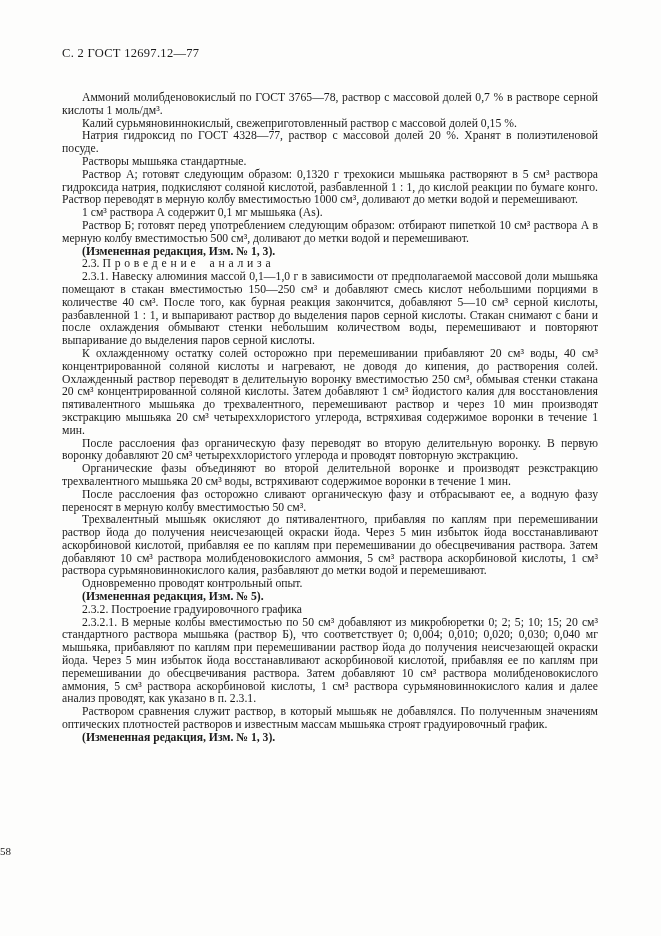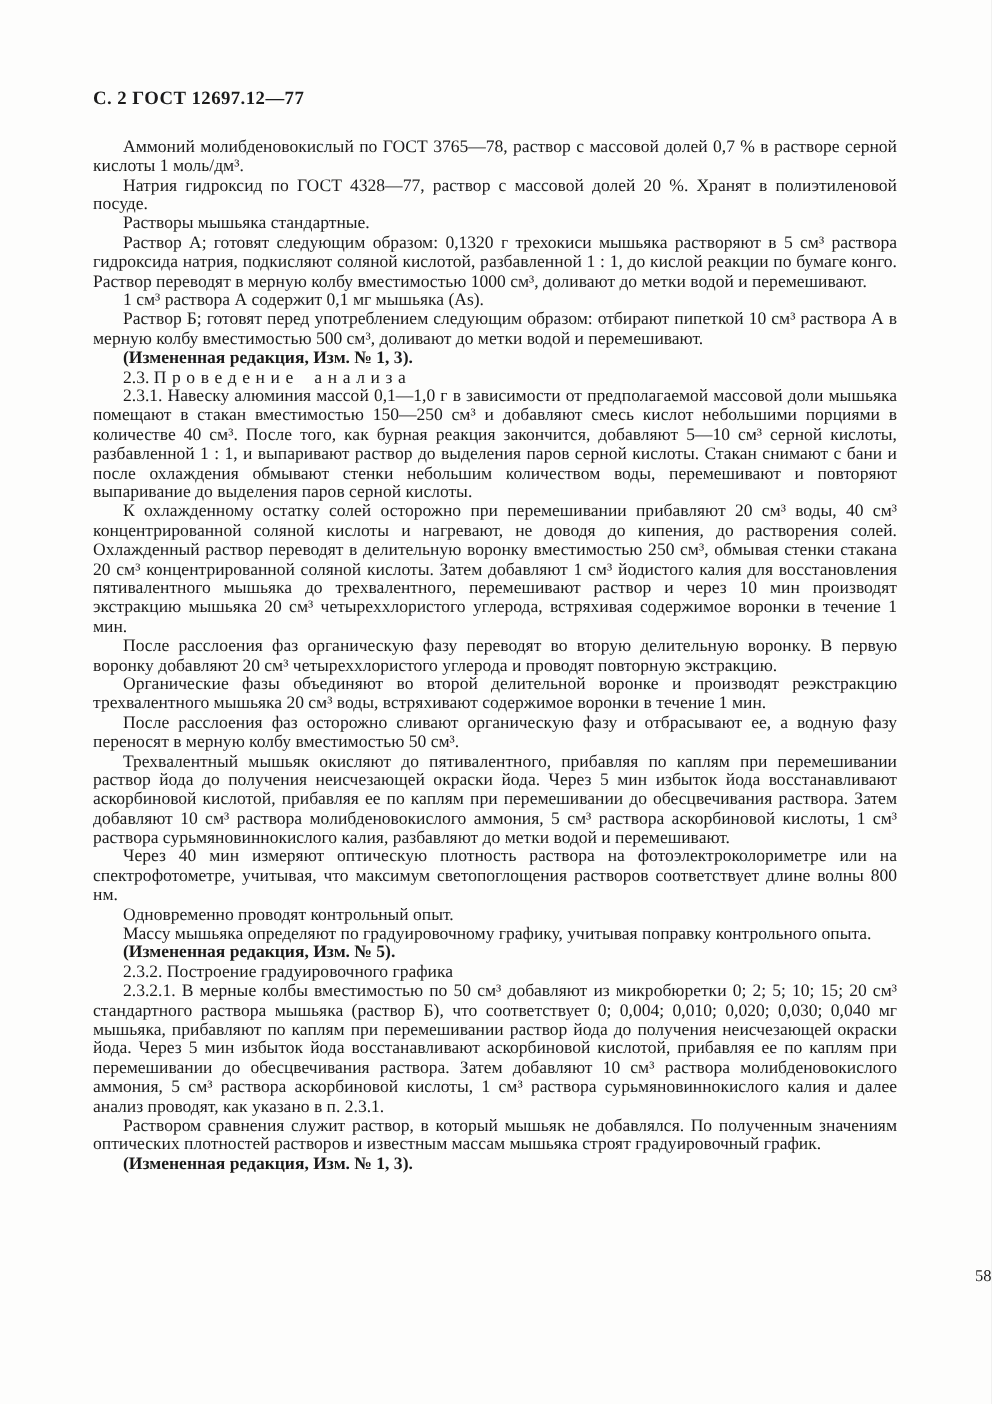--- a/index.html
+++ b/index.html
@@ -13,23 +13,23 @@
     height: 936px;
     margin: 0 auto;
     background: #fdfdfc;
     overflow: hidden;
     font-family: "Liberation Serif", "DejaVu Serif", serif;
     color: #1b1b1b;
   }
   .running-header {
     position: absolute;
     left: 62px;
-    top: 58px;
+    top: 46px;
     font-size: 12.5px;
-    font-weight: bold;
+    font-weight: normal;
     letter-spacing: 0.3px;
     white-space: nowrap;
   }
   .doc-body {
     position: absolute;
     left: 62px;
     top: 92px;
     width: 536px;
     font-size: 11.7px;
     line-height: 12.8px;
@@ -46,48 +46,47 @@
     letter-spacing: 0.32em;
     word-spacing: 0.3em;
   }
   .para.italic-heading .title-text {
   }
   .page-number {
     position: absolute;
     left: 0;
     right: 0;
     top: 845px;
-    text-align: right;
+    text-align: left;
     font-size: 11px;
   }
 </style>
 </head>
 <body>
 
 <div class="page">
   <div class="running-header">С. 2 ГОСТ 12697.12—77</div>
 
   <div class="doc-body" id="doc-body">
       <p class="para normal">Аммоний молибденовокислый по ГОСТ 3765—78, раствор с массовой долей 0,7 % в растворе серной кислоты 1 моль/дм³.</p>
+      <p class="para normal">Калий сурьмяновиннокислый, свежеприготовленный раствор с массовой долей 0,15 %.</p>
       <p class="para normal">Натрия гидроксид по ГОСТ 4328—77, раствор с массовой долей 20 %. Хранят в полиэтиленовой посуде.</p>
       <p class="para normal">Растворы мышьяка стандартные.</p>
       <p class="para normal">Раствор А; готовят следующим образом: 0,1320 г трехокиси мышьяка растворяют в 5 см³ раствора гидроксида натрия, подкисляют соляной кислотой, разбавленной 1 : 1, до кислой реакции по бумаге конго. Раствор переводят в мерную колбу вместимостью 1000 см³, доливают до метки водой и перемешивают.</p>
       <p class="para normal">1 см³ раствора А содержит 0,1 мг мышьяка (As).</p>
       <p class="para normal">Раствор Б; готовят перед употреблением следующим образом: отбирают пипеткой 10 см³ раствора А в мерную колбу вместимостью 500 см³, доливают до метки водой и перемешивают.</p>
       <p class="para bold">(Измененная редакция, Изм. № 1, 3).</p>
       <p class="para spaced-heading"><span class="num">2.3. </span><span class="title-text">Проведение анализа</span></p>
       <p class="para normal">2.3.1. Навеску алюминия массой 0,1—1,0 г в зависимости от предполагаемой массовой доли мышьяка помещают в стакан вместимостью 150—250 см³ и добавляют смесь кислот небольшими порциями в количестве 40 см³. После того, как бурная реакция закончится, добавляют 5—10 см³ серной кислоты, разбавленной 1 : 1, и выпаривают раствор до выделения паров серной кислоты. Стакан снимают с бани и после охлаждения обмывают стенки небольшим количеством воды, перемешивают и повторяют выпаривание до выделения паров серной кислоты.</p>
       <p class="para normal">К охлажденному остатку солей осторожно при перемешивании прибавляют 20 см³ воды, 40 см³ концентрированной соляной кислоты и нагревают, не доводя до кипения, до растворения солей. Охлажденный раствор переводят в делительную воронку вместимостью 250 см³, обмывая стенки стакана 20 см³ концентрированной соляной кислоты. Затем добавляют 1 см³ йодистого калия для восстановления пятивалентного мышьяка до трехвалентного, перемешивают раствор и через 10 мин производят экстракцию мышьяка 20 см³ четыреххлористого углерода, встряхивая содержимое воронки в течение 1 мин.</p>
       <p class="para normal">После расслоения фаз органическую фазу переводят во вторую делительную воронку. В первую воронку добавляют 20 см³ четыреххлористого углерода и проводят повторную экстракцию.</p>
       <p class="para normal">Органические фазы объединяют во второй делительной воронке и производят реэкстракцию трехвалентного мышьяка 20 см³ воды, встряхивают содержимое воронки в течение 1 мин.</p>
       <p class="para normal">После расслоения фаз осторожно сливают органическую фазу и отбрасывают ее, а водную фазу переносят в мерную колбу вместимостью 50 см³.</p>
       <p class="para normal">Трехвалентный мышьяк окисляют до пятивалентного, прибавляя по каплям при перемешивании раствор йода до получения неисчезающей окраски йода. Через 5 мин избыток йода восстанавливают аскорбиновой кислотой, прибавляя ее по каплям при перемешивании до обесцвечивания раствора. Затем добавляют 10 см³ раствора молибденовокислого аммония, 5 см³ раствора аскорбиновой кислоты, 1 см³ раствора сурьмяновиннокислого калия, разбавляют до метки водой и перемешивают.</p>
-      <p class="para normal">Через 40 мин измеряют оптическую плотность раствора на фотоэлектроколориметре или на спектрофотометре, учитывая, что максимум светопоглощения растворов соответствует длине волны 800 нм.</p>
       <p class="para normal">Одновременно проводят контрольный опыт.</p>
-      <p class="para normal">Массу мышьяка определяют по градуировочному графику, учитывая поправку контрольного опыта.</p>
       <p class="para bold">(Измененная редакция, Изм. № 5).</p>
       <p class="para italic-heading"><span class="num">2.3.2. </span><span class="title-text">Построение градуировочного графика</span></p>
       <p class="para normal">2.3.2.1. В мерные колбы вместимостью по 50 см³ добавляют из микробюретки 0; 2; 5; 10; 15; 20 см³ стандартного раствора мышьяка (раствор Б), что соответствует 0; 0,004; 0,010; 0,020; 0,030; 0,040 мг мышьяка, прибавляют по каплям при перемешивании раствор йода до получения неисчезающей окраски йода. Через 5 мин избыток йода восстанавливают аскорбиновой кислотой, прибавляя ее по каплям при перемешивании до обесцвечивания раствора. Затем добавляют 10 см³ раствора молибденовокислого аммония, 5 см³ раствора аскорбиновой кислоты, 1 см³ раствора сурьмяновиннокислого калия и далее анализ проводят, как указано в п. 2.3.1.</p>
       <p class="para normal">Раствором сравнения служит раствор, в который мышьяк не добавлялся. По полученным значениям оптических плотностей растворов и известным массам мышьяка строят градуировочный график.</p>
       <p class="para bold">(Измененная редакция, Изм. № 1, 3).</p>
     </div>
 
   <div class="page-number">58</div>
 </div>
 

